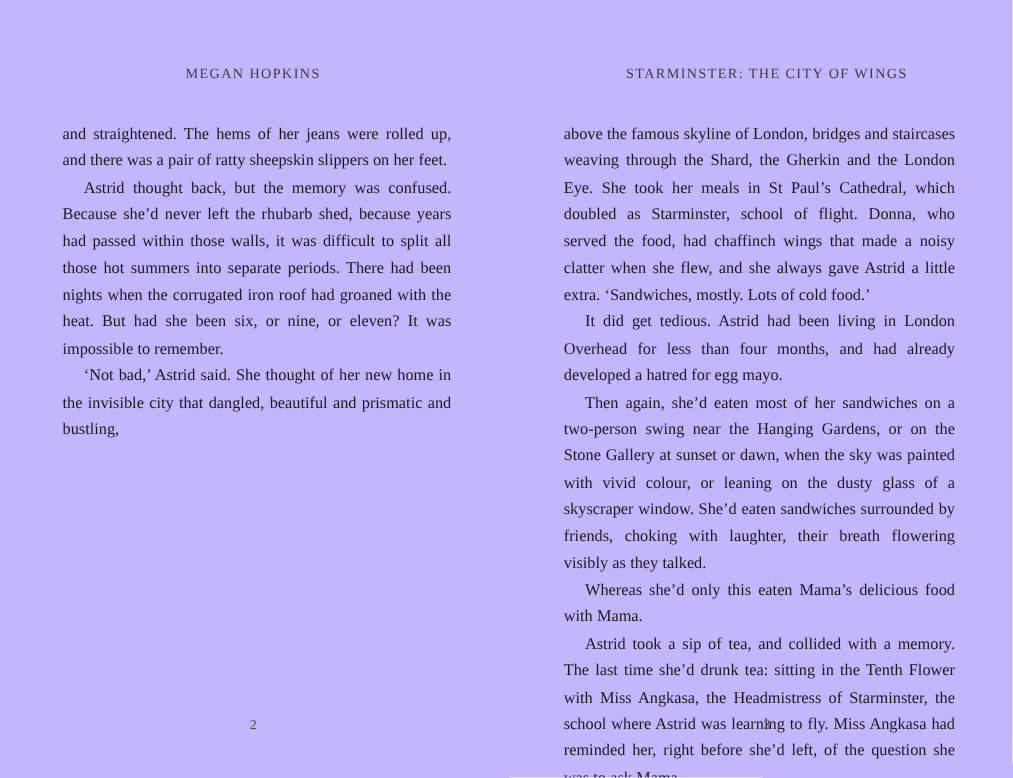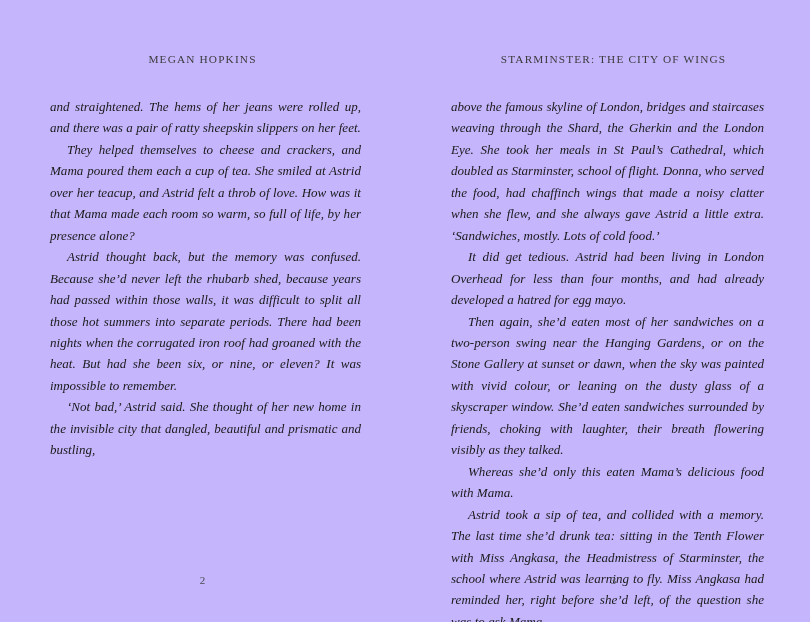--- a/index.html
+++ b/index.html
@@ -62,21 +62,20 @@
   .para {
     margin: 0;
     font-size: 13.05px;
     line-height: 21.45px;
     text-align: justify;
     text-justify: inter-word;
     text-indent: 17px;
     hyphens: none;
     -webkit-hyphens: none;
     word-spacing: 0.1px;
-    font-style: italic;
   }
   .para.no-indent { text-indent: 0; }
 
   
   .folio {
     position: absolute;
     top: 575px;
     width: 100%;
     text-align: center;
     font-size: 11px;
@@ -89,21 +88,20 @@
 </head>
 <body>
 
 <div class="spread">
 
   <div class="page page-left">
     <div class="running-head">MEGAN HOPKINS</div>
 
     <div class="text-block">
       <p class="para no-indent">and straightened. The hems of her jeans were rolled up, and there was a pair of ratty sheepskin slippers on her feet.</p>
-      <p class="para">They helped themselves to cheese and crackers, and Mama poured them each a cup of tea. She smiled at Astrid over her teacup, and Astrid felt a throb of love. How was it that Mama made each room so warm, so full of life, by her presence alone?</p>
       <p class="para">Astrid thought back, but the memory was confused. Because she’d never left the rhubarb shed, because years had passed within those walls, it was difficult to split all those hot summers into separate periods. There had been nights when the corrugated iron roof had groaned with the heat. But had she been six, or nine, or eleven? It was impossible to remember.</p>
       <p class="para">‘Not bad,’ Astrid said. She thought of her new home in the invisible city that dangled, beautiful and prismatic and bustling,</p>
     </div>
 
     <div class="folio">2</div>
   </div>
 
   <div class="page page-right">
     <div class="running-head">STARMINSTER: THE CITY OF WINGS</div>
 

